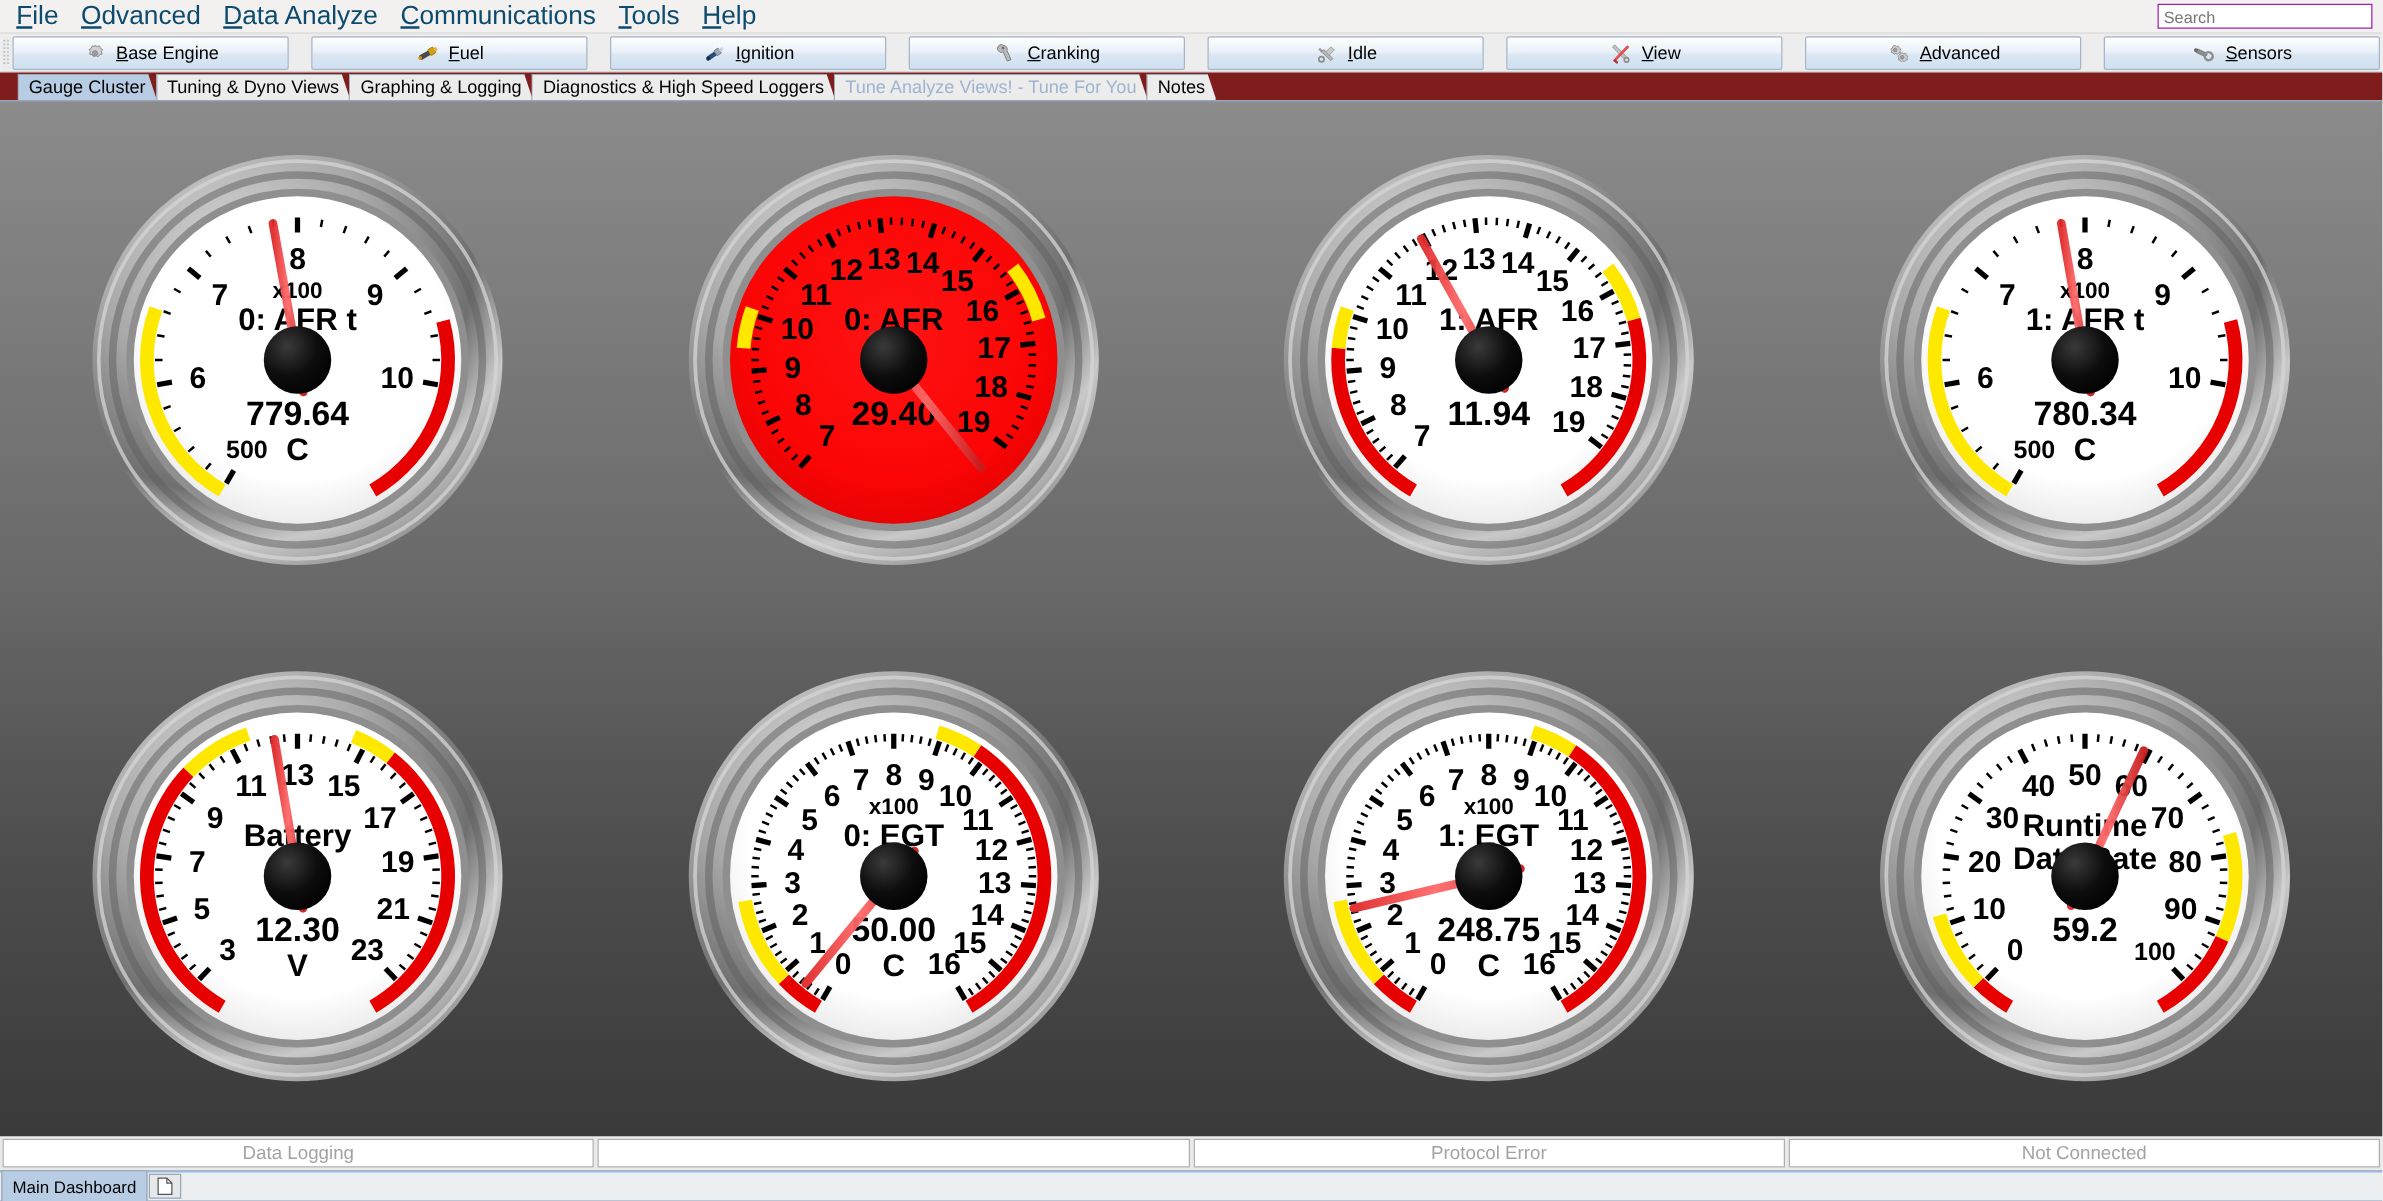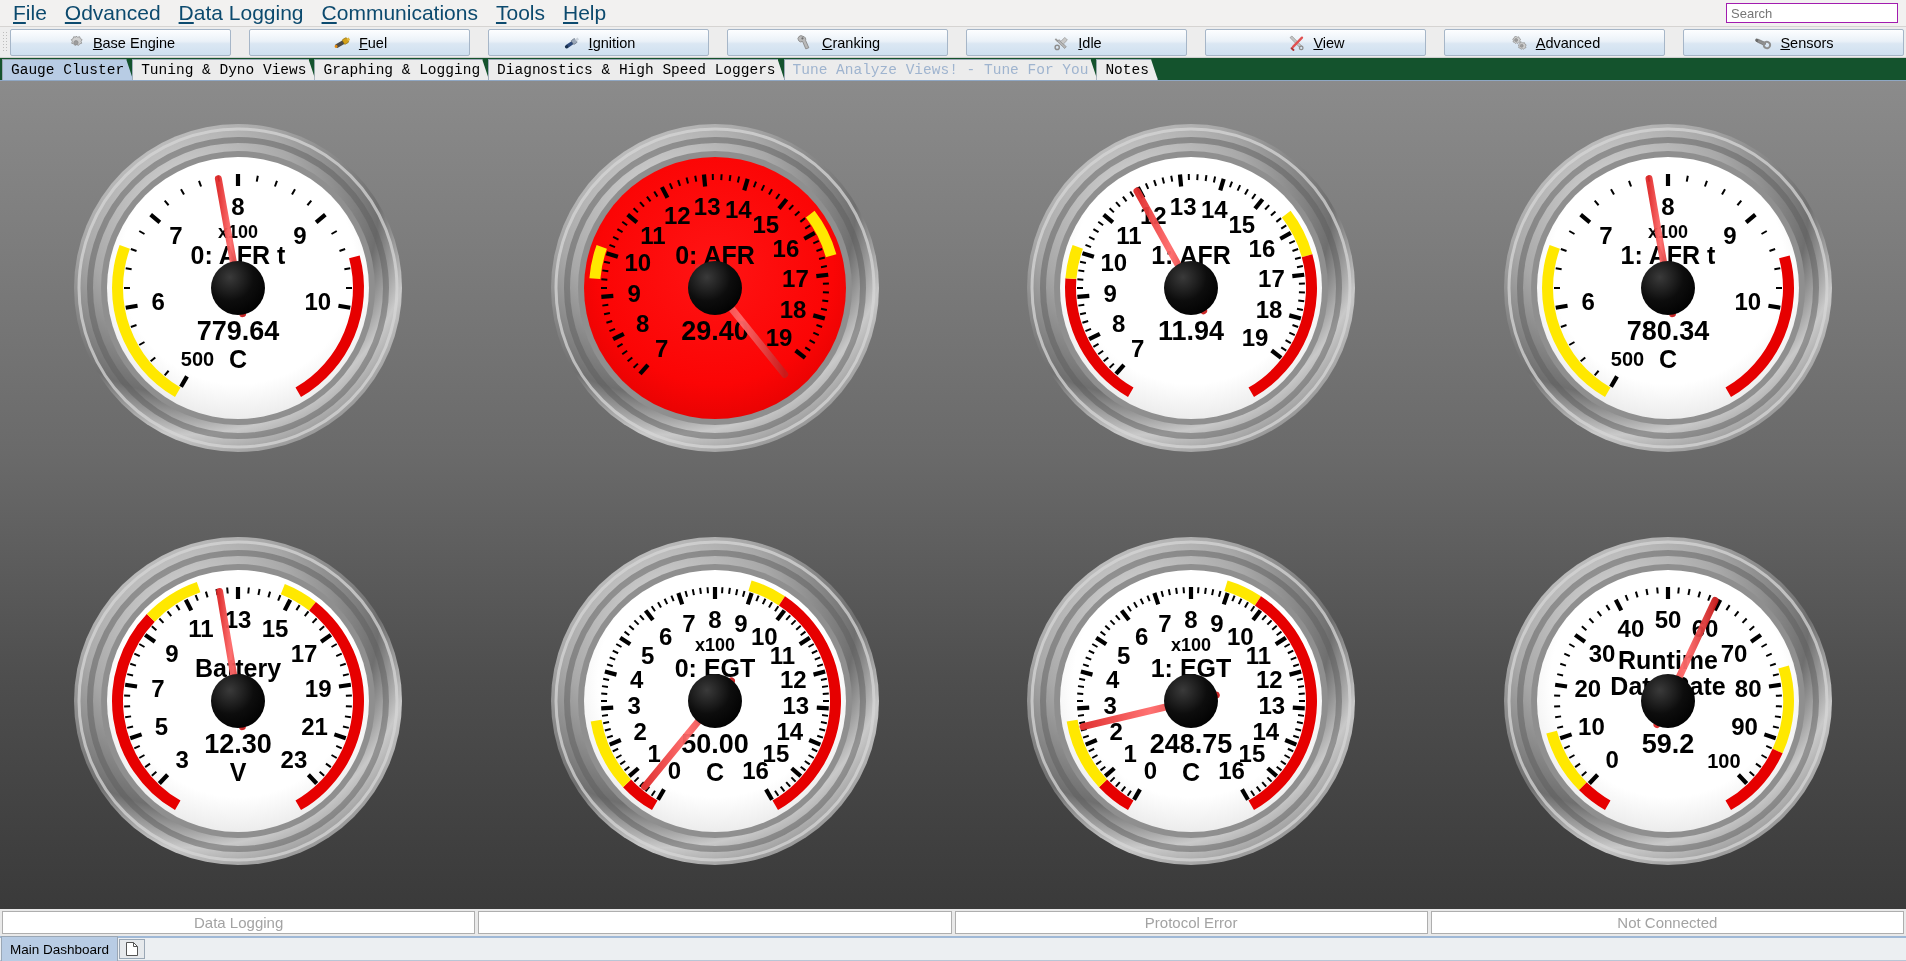--- a/index.html
+++ b/index.html
@@ -58,26 +58,25 @@
     font-size: 14.5px; color: #000;
     cursor: default;
     min-width: 0;
   }
   .tb-btn .lbl .mn { text-decoration: underline; }
   .tb-icon { width: 20px; height: 18px; display:block; flex:0 0 20px; }
 
   
   .tabstrip {
     height: 23px; flex: 0 0 23px;
-    background: #14532d;
+    background: #7f1d1d;
     display: flex; align-items: flex-end;
-    padding-left: 2px;
+    padding-left: 14px;
     border-bottom: 1px solid #8fa7c4;
     position: relative;
-    font-family: Liberation Mono, monospace;
   }
   .tab {
     height: 21px;
     padding: 0 8px;
     font-size: 14.5px;
     display: flex; align-items: center;
     background: #ececec;
     border: 1px solid #9aa7b5;
     border-bottom: none;
     border-radius: 0;
@@ -148,21 +147,21 @@
   }
 </style>
 </head>
 <body>
 
 <div id="app">
 
   <div class="menubar">
     <div class="menu-item"><span class="mn">F</span><span>ile</span></div>
     <div class="menu-item"><span class="mn">O</span><span>dvanced</span></div>
-    <div class="menu-item"><span class="mn">D</span><span>ata Logging</span></div>
+    <div class="menu-item"><span class="mn">D</span><span>ata Analyze</span></div>
     <div class="menu-item"><span class="mn">C</span><span>ommunications</span></div>
     <div class="menu-item"><span class="mn">T</span><span>ools</span></div>
     <div class="menu-item"><span class="mn">H</span><span>elp</span></div>
     <div class="search-wrap">
       <input class="search-box" type="text" placeholder="Search" style="">
     </div>
   </div>
 
   <div class="toolbar">
       <div class="tb-btn">

